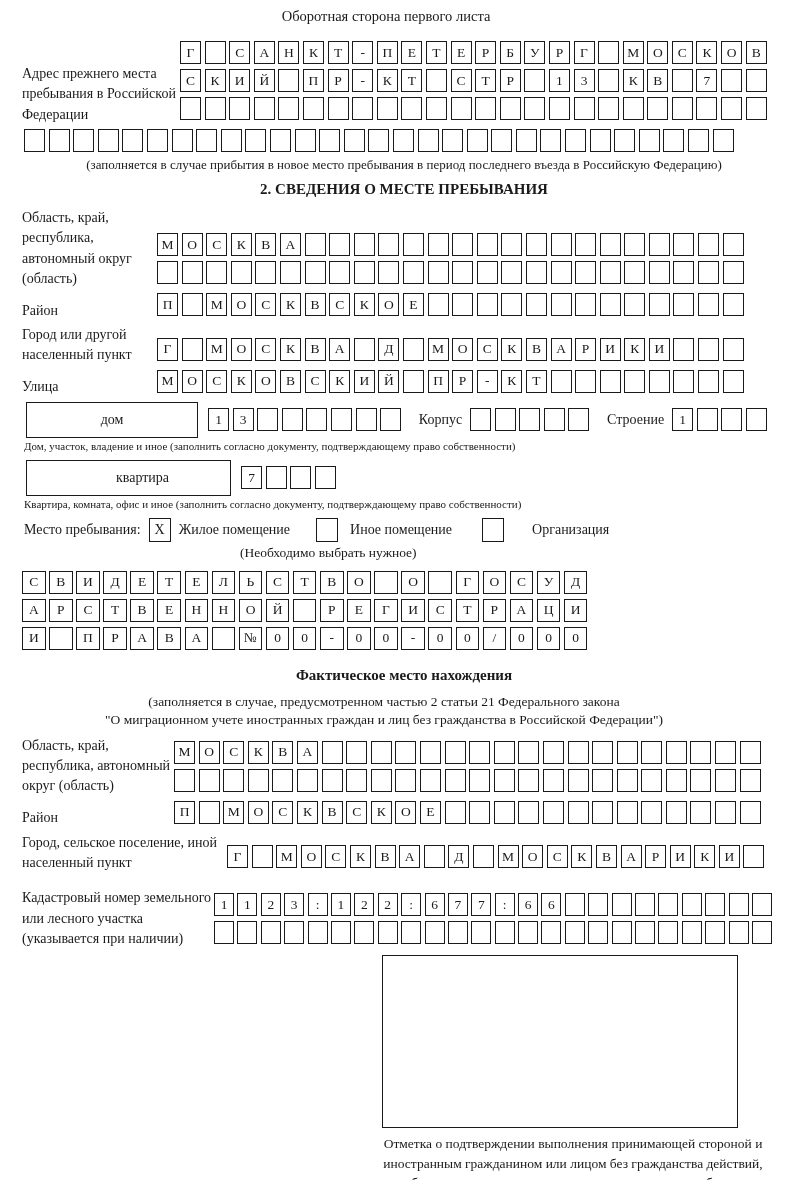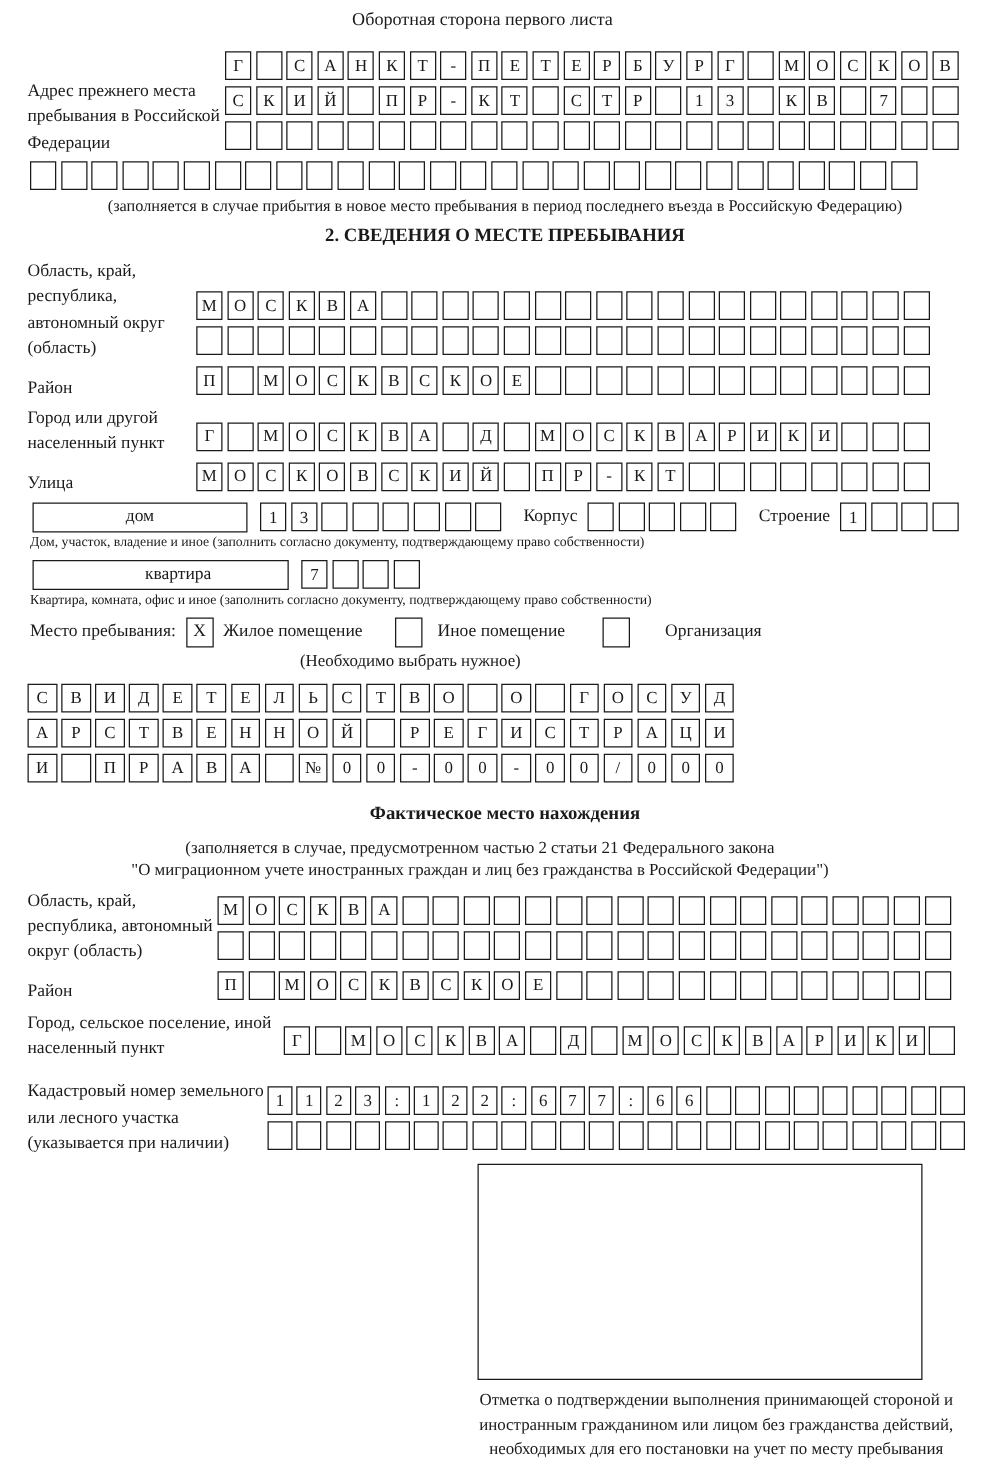--- a/index.html
+++ b/index.html
@@ -20,21 +20,21 @@
     box-sizing:border-box;display:flex;align-items:center;justify-content:center;
     font-size:13.5px;flex-shrink:0;background:#fff;
   }
   .cellrow.wide .cell{width:23.5px;}
   .cellrow.narrow .cell{width:20px;margin-right:3.4px;}
 
   .caption{text-align:center;font-size:13px;margin:2px 0 6px 0;}
   .sec-title{text-align:center;font-weight:bold;font-size:15px;margin:8px 0 10px 0;}
 
   .house-row{display:flex;align-items:center;margin:2px 0 2px 4px;}
-  .namebox{border:1.4px solid #1a1a1a;height:24px;display:flex;align-items:center;
+  .namebox{border:1.4px solid #1a1a1a;height:36px;display:flex;align-items:center;
     justify-content:center;box-sizing:border-box;margin-right:10px;flex-shrink:0;}
   .inline-label{margin:0 8px 0 14px;}
   .caption-left{font-size:11px;margin:2px 0 8px 2px;}
 
   .stay-row{display:flex;align-items:center;margin:4px 0 2px 2px;}
   .checkbox{width:22px;height:24px;border:1.4px solid #1a1a1a;display:flex;align-items:center;
     justify-content:center;box-sizing:border-box;font-size:14px;flex-shrink:0;}
   .stay-caption{font-size:13.5px;margin:3px 0 10px 218px;}
 
   .subnote{text-align:center;font-size:13.5px;margin:2px 40px 2px 0;}

